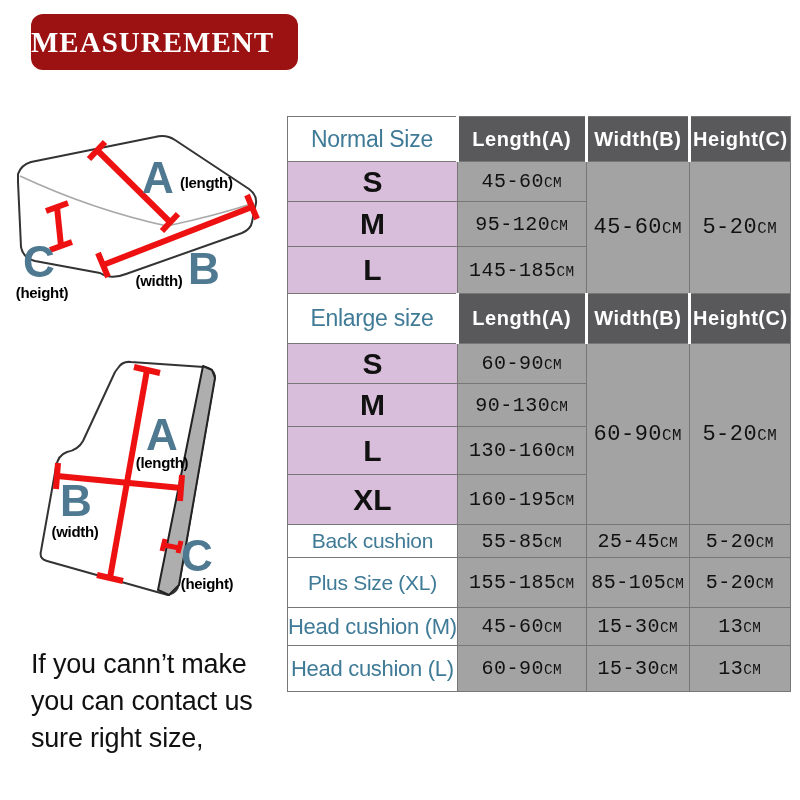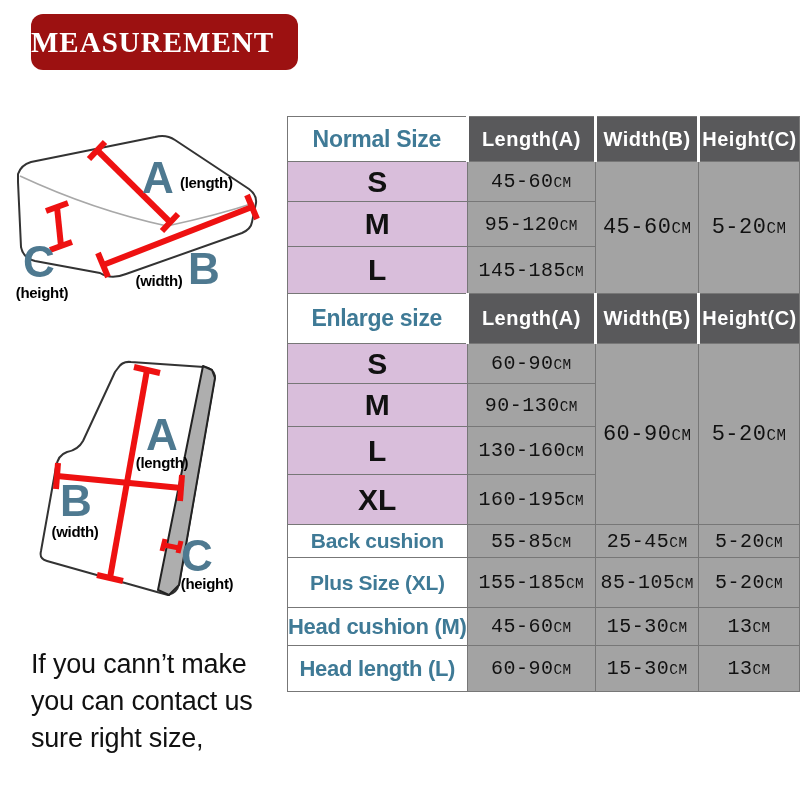--- a/index.html
+++ b/index.html
@@ -15,21 +15,21 @@
        color:#fff;letter-spacing:1px;}
   .note{position:absolute;left:31px;top:646px;width:270px;font-size:27px;font-weight:normal;
        color:#111;line-height:37px;letter-spacing:-0.2px;}
   
   table.size-table{position:absolute;left:287px;top:116px;border-collapse:collapse;table-layout:fixed;}
   .size-table td,.size-table th{border:1px solid var(--border);text-align:center;vertical-align:middle;
        padding:0;overflow:hidden;white-space:nowrap;}
   th.dark{background:var(--header-bg);color:#fff;font-size:20px;font-weight:bold;
        letter-spacing:0.5px;border-left:3px solid #fff;}
   th.ext{box-shadow:15px 0 0 var(--header-bg);}
-  td.lbl{color:var(--teal);font-weight:bold;background:#fff;letter-spacing:-0.3px;}
+  td.lbl{color:var(--teal);font-weight:normal;background:#fff;letter-spacing:-0.3px;}
   .lbl-lg{font-size:23px;} .lbl-md{font-size:21px;} .lbl-sm{font-size:22px;}
   td.pink{background:var(--pink);font-size:30px;font-weight:bold;color:#111;}
   td.val{font-family:Liberation Mono, monospace;font-size:20px;color:#111;letter-spacing:0.5px;background:#a3a3a3;margin-left:36px;}
   td.val.big{font-size:22px;}
   .u{font-size:0.72em;letter-spacing:0.5px;}
   
   .diag{position:absolute;}
   .outline{fill:#fff;stroke:#333;stroke-width:2;stroke-linejoin:round;}
   .seam{fill:none;stroke:#a8a8a8;stroke-width:1.5;}
   .band{fill:#aeaeae;stroke:#222;stroke-width:2;stroke-linejoin:round;}
@@ -162,21 +162,21 @@
     <td class="val"><span>85-105</span><span class="u">CM</span></td>
     <td class="val"><span>5-20</span><span class="u">CM</span></td>
   </tr>
   <tr style="height:38px">
     <td class="lbl lbl-sm">Head cushion (M)</td>
     <td class="val"><span>45-60</span><span class="u">CM</span></td>
     <td class="val"><span>15-30</span><span class="u">CM</span></td>
     <td class="val"><span>13</span><span class="u">CM</span></td>
   </tr>
   <tr style="height:46px">
-    <td class="lbl lbl-sm">Head length (L)</td>
+    <td class="lbl lbl-sm">Head cushion (L)</td>
     <td class="val"><span>60-90</span><span class="u">CM</span></td>
     <td class="val"><span>15-30</span><span class="u">CM</span></td>
     <td class="val"><span>13</span><span class="u">CM</span></td>
   </tr>
 </tbody>
   </table>
 
 <div class="note">
   <div>If you cann’t make</div>
   <div>you can contact us</div>

